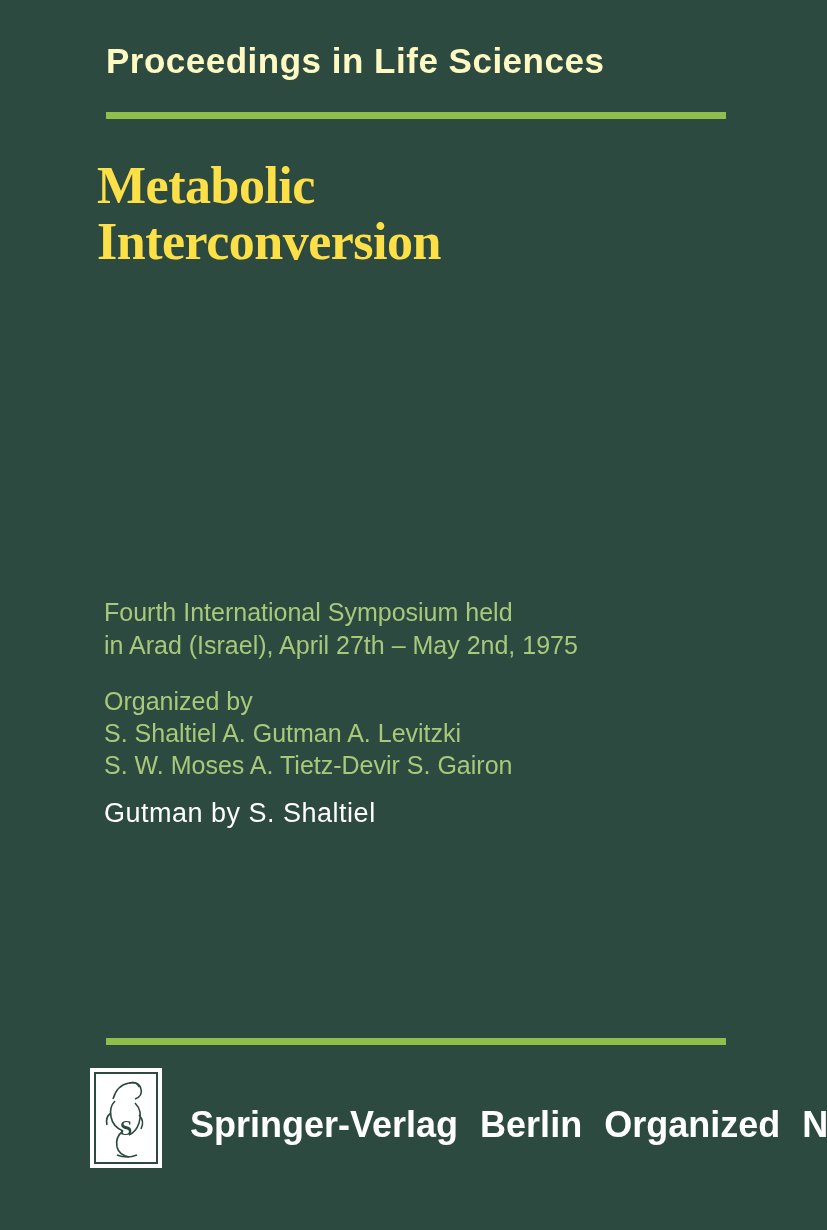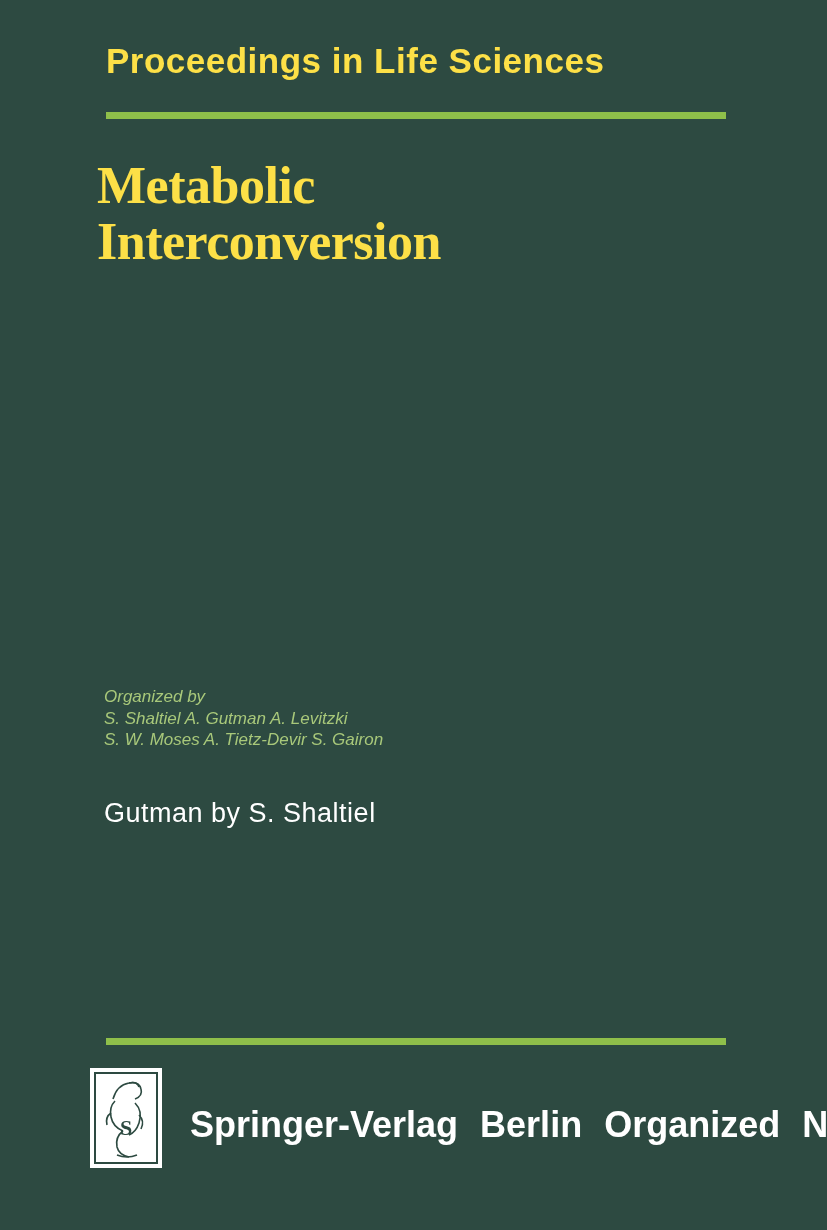--- a/index.html
+++ b/index.html
@@ -17,21 +17,21 @@
     background: #2d4a41;
     overflow: hidden;
     box-sizing: border-box;
   }
   
   .series-title {
     position: absolute;
     left: 106px;
     top: 42px;
     width: 640px;
-    color: #fde047;
+    color: #fef9c3;
     font-size: 35px;
     font-weight: bold;
     letter-spacing: 0.5px;
     line-height: 1.1;
     white-space: nowrap;
   }
   .rule {
     position: absolute;
     background: #8fbf4a;
   }
@@ -72,23 +72,22 @@
     font-size: 25px;
     line-height: 1.33;
   }
   .subtitle .line { display: block; white-space: nowrap; }
   .organized {
     position: absolute;
     left: 104px;
     top: 686px;
     width: 680px;
     color: #a8c87a;
-    font-size: 17px;
+    font-size: 25px;
     line-height: 1.27;
-    font-style: italic;
   }
   .organized .line { display: block; white-space: nowrap; }
   .edited {
     position: absolute;
     left: 104px;
     top: 798px;
     width: 680px;
     color: #ffffff;
     font-size: 27px;
     letter-spacing: 0.5px;
@@ -133,20 +132,24 @@
 
   <div class="series-title">Proceedings in Life Sciences</div>
 
   <div class="rule rule-top"></div>
 
   <div class="main-title">
     <span class="line">Metabolic</span>
     <span class="line">Interconversion</span>
   </div>
 
+  <div class="subtitle">
+    <span class="line">Fourth International Symposium held</span>
+    <span class="line">in Arad (Israel), April 27th – May 2nd, 1975</span>
+  </div>
 
   <div class="organized">
     <span class="line">Organized by</span>
     <span class="line">S. Shaltiel  A. Gutman  A. Levitzki</span>
     <span class="line">S. W. Moses  A. Tietz-Devir  S. Gairon</span>
   </div>
 
   <div class="edited">Gutman by  S. Shaltiel</div>
 
   <div class="rule rule-bottom"></div>

